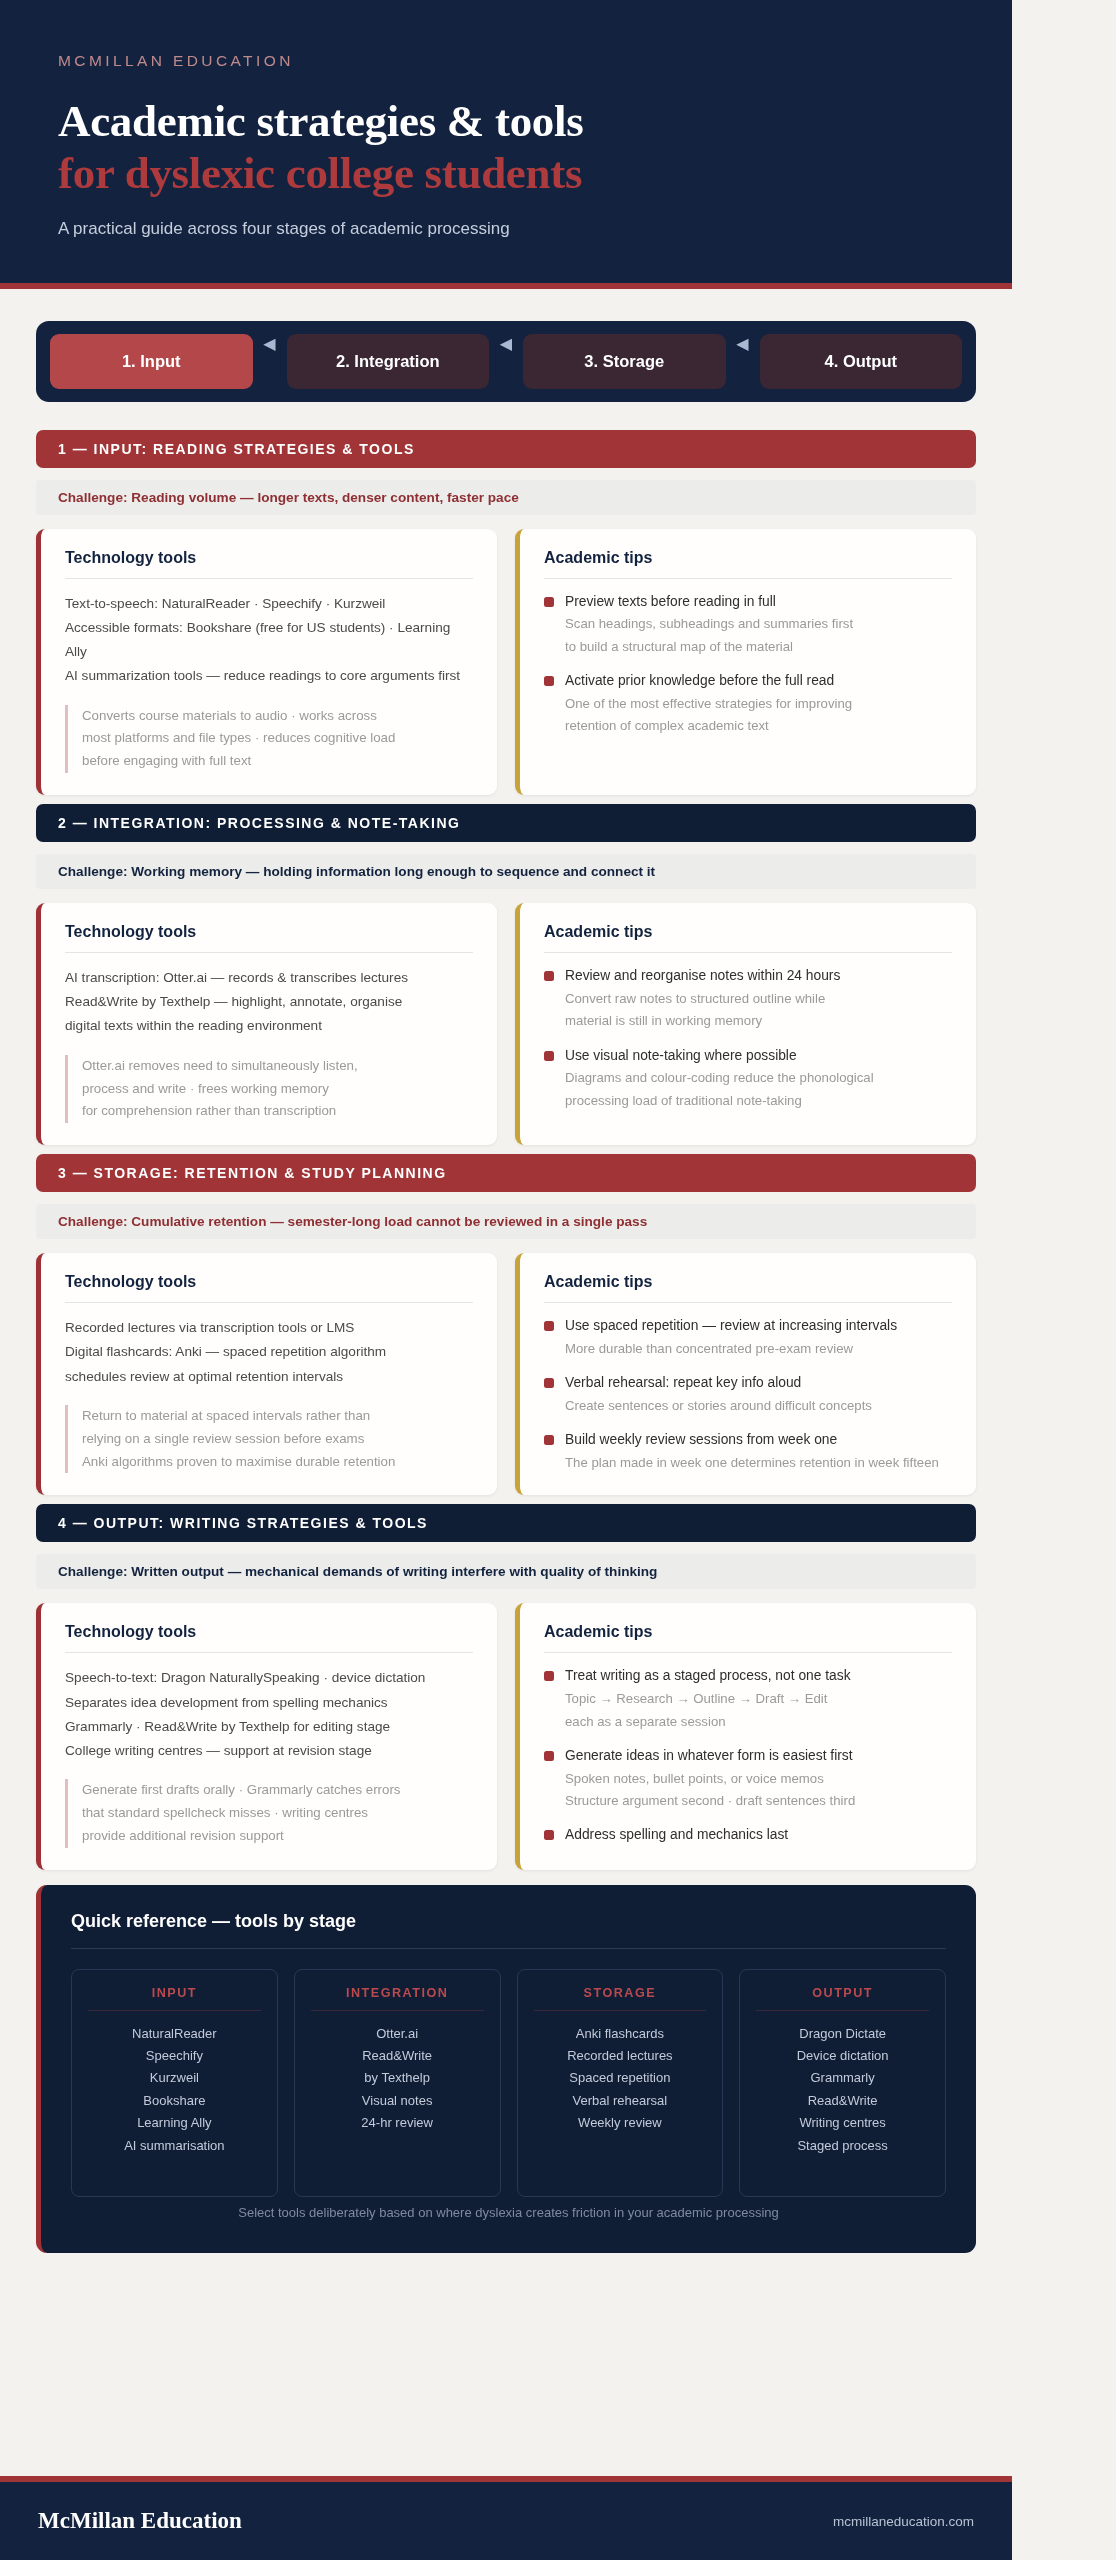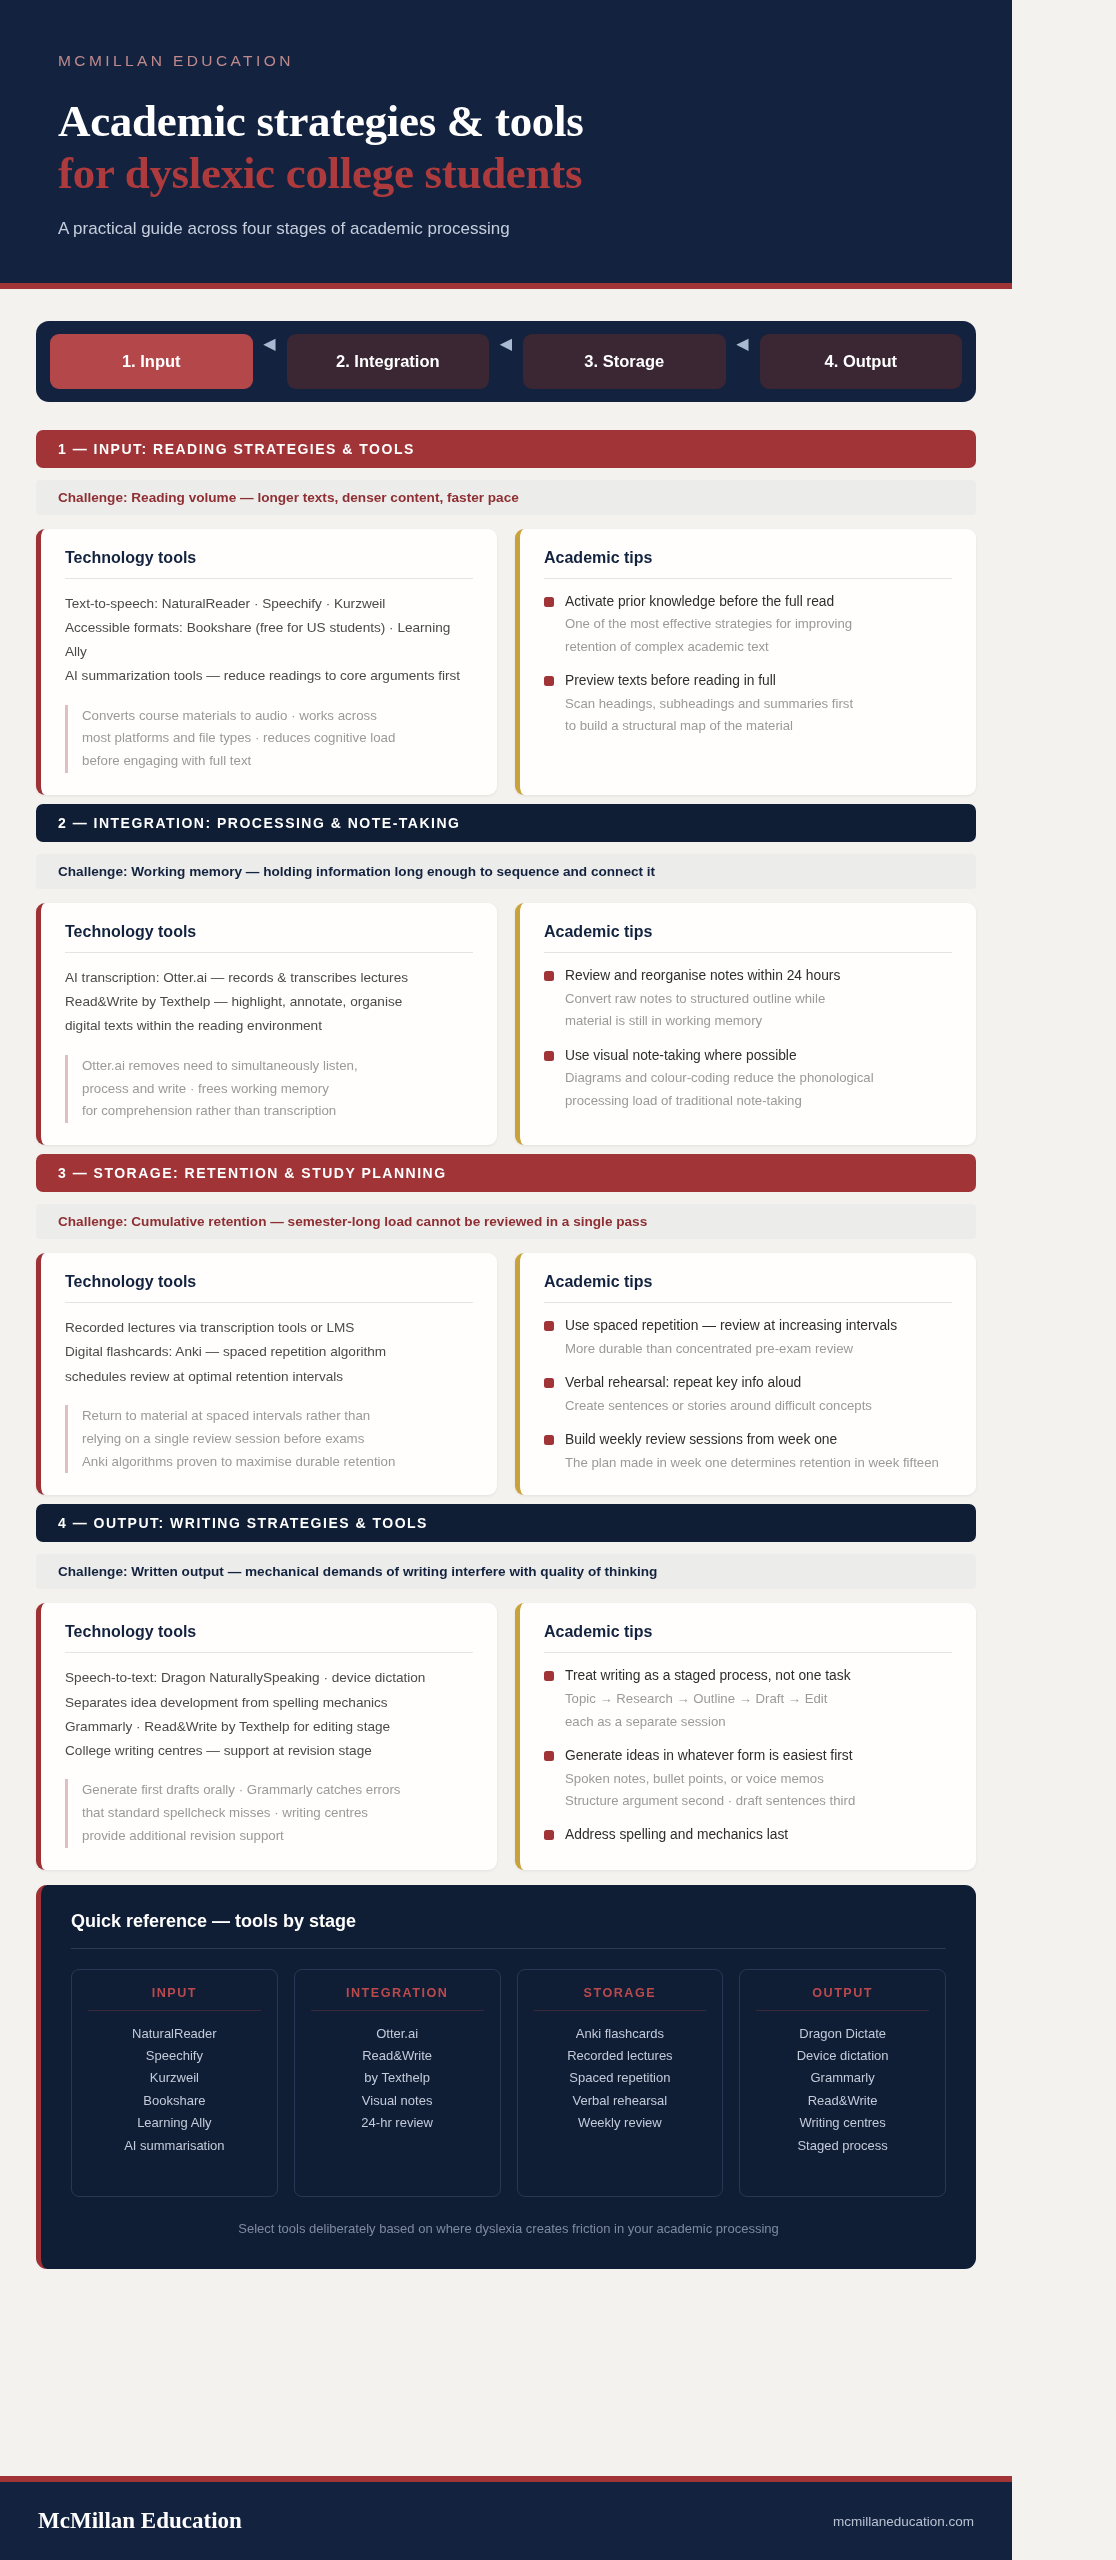--- a/index.html
+++ b/index.html
@@ -232,21 +232,21 @@
   }
   .qr-item {
     color: #c3cbda;
     font-size: 13px;
     line-height: 1.72;
   }
   .qr-foot {
     text-align: center;
     color: #7f8aa0;
     font-size: 13px;
-    margin-top: 24px;
+    margin-top: 8px;
   }
 
   
   .spacer { flex: 1; min-height: 40px; }
   .footer {
     background: var(--navy);
     border-top: 6px solid var(--red);
     padding: 26px 38px;
     display: flex;
     align-items: center;
@@ -299,31 +299,31 @@
               <div class="note-line">Converts course materials to audio · works across</div>
               <div class="note-line">most platforms and file types · reduces cognitive load</div>
               <div class="note-line">before engaging with full text</div>
             </div>
           </div>
           <div class="card right">
             <div class="card-title">Academic tips</div>
             <div class="tip">
               <span class="bullet"></span>
               <div class="tip-body">
+                <div class="tip-head">Preview texts before reading in full</div>
+                <div class="tip-sub">Scan headings, subheadings and summaries first</div>
+                <div class="tip-sub">to build a structural map of the material</div>
+              </div>
+            </div>
+            <div class="tip">
+              <span class="bullet"></span>
+              <div class="tip-body">
                 <div class="tip-head">Activate prior knowledge before the full read</div>
                 <div class="tip-sub">One of the most effective strategies for improving</div>
                 <div class="tip-sub">retention of complex academic text</div>
-              </div>
-            </div>
-            <div class="tip">
-              <span class="bullet"></span>
-              <div class="tip-body">
-                <div class="tip-head">Preview texts before reading in full</div>
-                <div class="tip-sub">Scan headings, subheadings and summaries first</div>
-                <div class="tip-sub">to build a structural map of the material</div>
               </div>
             </div>
           </div>
         </div>
       </div>
       <div class="section">
         <div class="sec-head navy">2 — INTEGRATION: PROCESSING &amp; NOTE-TAKING</div>
         <div class="challenge navy-text">Challenge: Working memory — holding information long enough to sequence and connect it</div>
         <div class="cols">
           <div class="card left">

